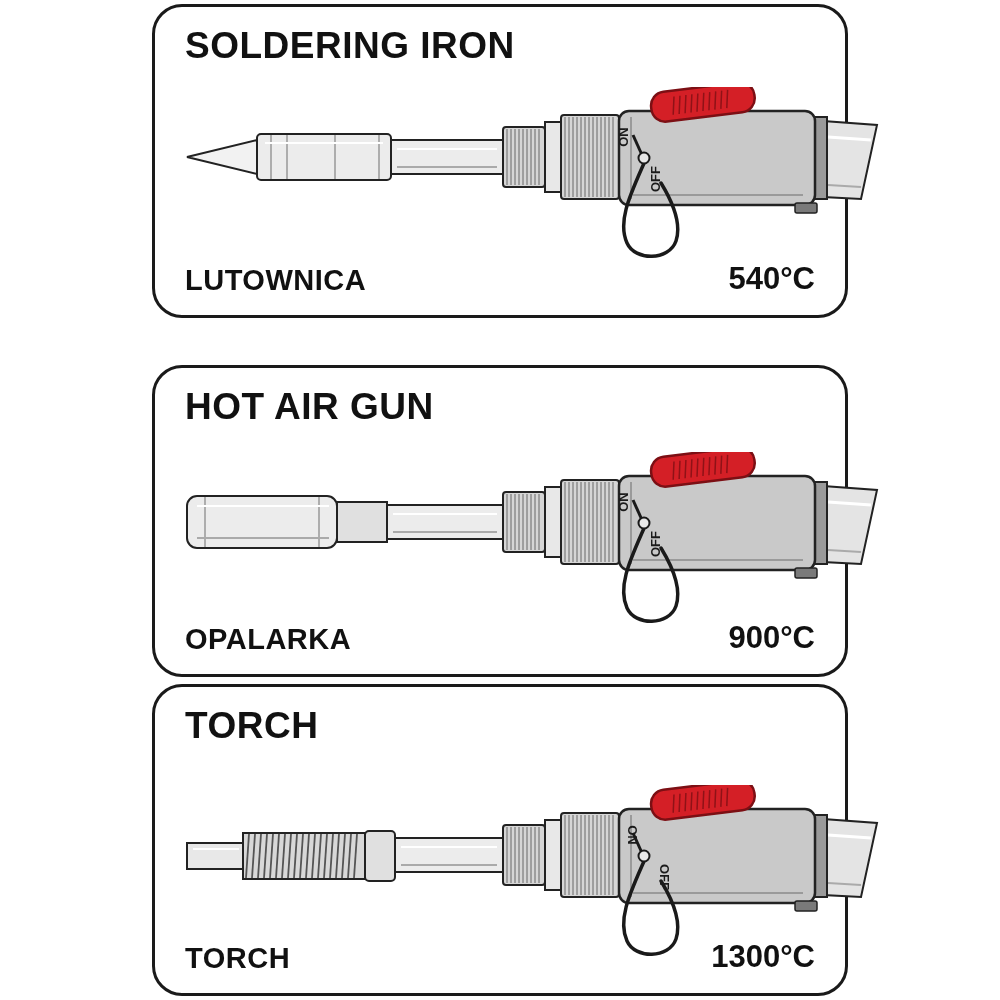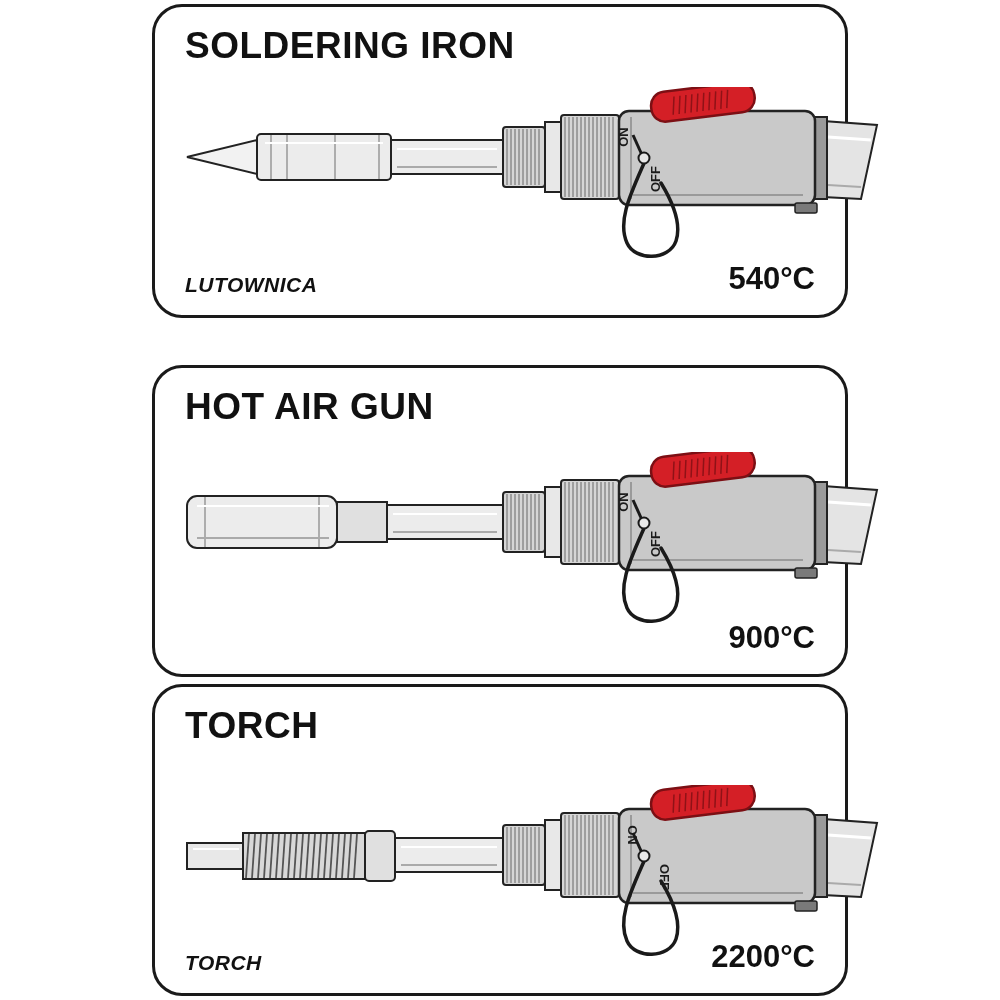--- a/index.html
+++ b/index.html
@@ -13,21 +13,21 @@
   }
   .panel-1{top:4px;height:308px;}
   .panel-2{top:348px;height:306px;margin-top:17px;}
   .panel-3{top:684px;height:306px;}
   .title{
     position:absolute;top:18px;left:30px;
     font-size:37px;font-weight:bold;letter-spacing:.5px;white-space:nowrap;
   }
   .subtitle{
     position:absolute;bottom:18px;left:30px;
-    font-size:21px;font-weight:bold;letter-spacing:.5px;white-space:nowrap;font-style:italic;
+    font-size:29px;font-weight:bold;letter-spacing:.5px;white-space:nowrap;
   }
   .temp{
     position:absolute;bottom:18px;right:30px;
     font-size:31px;font-weight:bold;white-space:nowrap;
   }
   .tool{position:absolute;left:28px;}
   .tool-1{top:80px;}
   .tool-2{top:84px;}
   .tool-3{top:98px;}
   .onoff{
@@ -179,26 +179,27 @@
 </div>
 
 <div class="panel panel-2">
   <div class="title">HOT AIR GUN</div>
   <svg class="tool tool-2" viewBox="0 0 700 180" width="700" height="180">
     <use href="#tool-body"></use>
     <use href="#tip-hotair"></use>
     <text class="onoff" x="445" y="50" transform="rotate(-90 445 50)">ON</text>
     <text class="onoff" x="477" y="92" transform="rotate(-90 477 92)">OFF</text>
   </svg>
+  <div class="subtitle">OPALARKA</div>
   <div class="temp">900°C</div>
 </div>
 
 <div class="panel panel-3">
   <div class="title">TORCH</div>
   <svg class="tool tool-3" viewBox="0 0 700 180" width="700" height="180">
     <use href="#tool-body"></use>
     <use href="#tip-torch"></use>
     <text class="onoff" x="445" y="50" transform="rotate(90 445 50)">ON</text>
     <text class="onoff" x="477" y="92" transform="rotate(90 477 92)">OFF</text>
   </svg>
   <div class="subtitle">TORCH</div>
-  <div class="temp">2200°C</div>
+  <div class="temp">1300°C</div>
 </div>
 
 </body></html>

